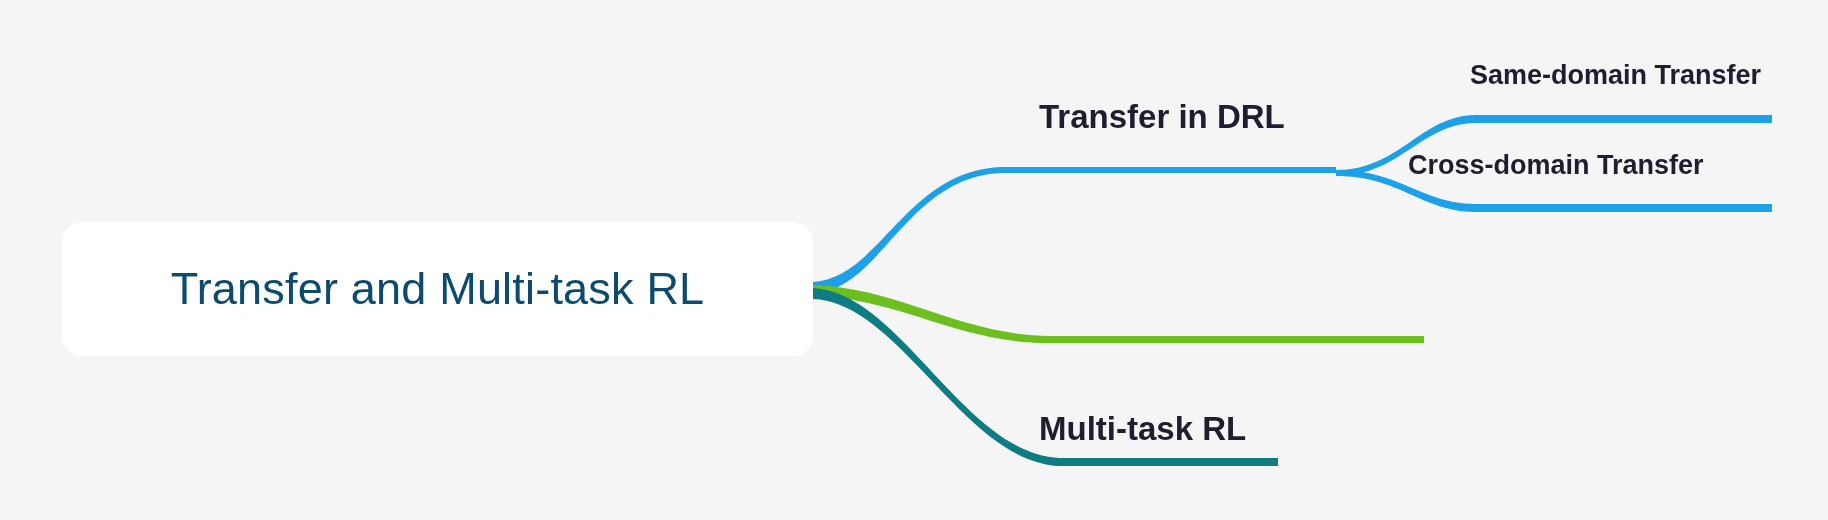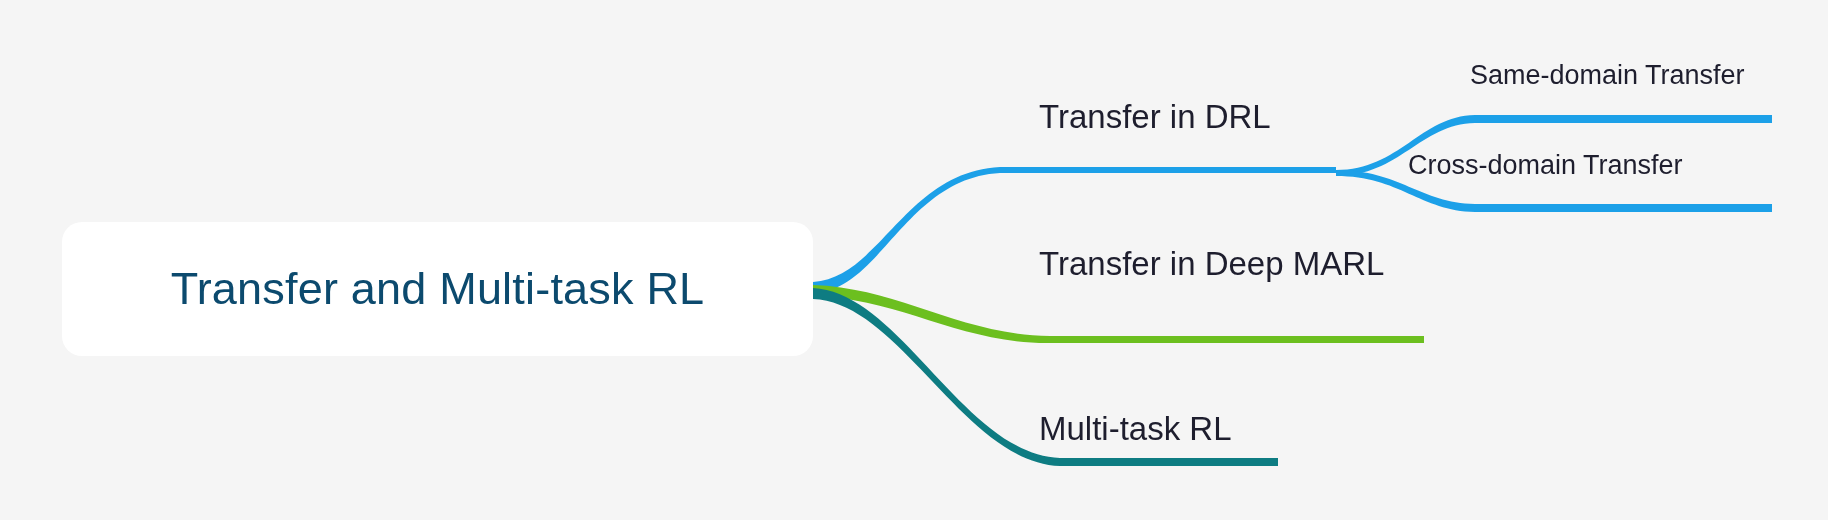--- a/index.html
+++ b/index.html
@@ -43,21 +43,21 @@
     font-size: 45px;
     color: #0c4a6e;
     font-weight: 400;
     letter-spacing: 0.2px;
     white-space: nowrap;
   }
   .node-label {
     position: absolute;
     color: #1e1e2e;
     white-space: nowrap;
-    font-weight: 400;
+    font-weight: 700;
   }
   .level1-label {
     font-size: 33px;
   }
   .level2-label {
     font-size: 27px;
   }
   #lbl-transfer-drl   { left: 1039px; top: 98px;  }
   #lbl-deep-marl      { left: 1039px; top: 245px; }
   #lbl-multitask-rl   { left: 1039px; top: 410px; }
@@ -106,21 +106,20 @@
              L 1060 466
              C 965 463, 900 302, 813 299 Z" fill="#0e7c82"></path>
   </svg>
 
   <div class="root-node">
     <span class="root-label">Transfer and Multi-task RL</span>
   </div>
 
   <div id="lbl-transfer-drl" class="node-label level1-label">Transfer in DRL</div>
 
-  <div id="lbl-deep-marl" class="node-label level1-label">Transfer in Deep MARL</div>
 
   <div id="lbl-multitask-rl" class="node-label level1-label">Multi-task RL</div>
 
   <div id="lbl-same-domain" class="node-label level2-label">Same-domain Transfer</div>
 
   <div id="lbl-cross-domain" class="node-label level2-label">Cross-domain Transfer</div>
 
 </div>
 
 </body></html>

